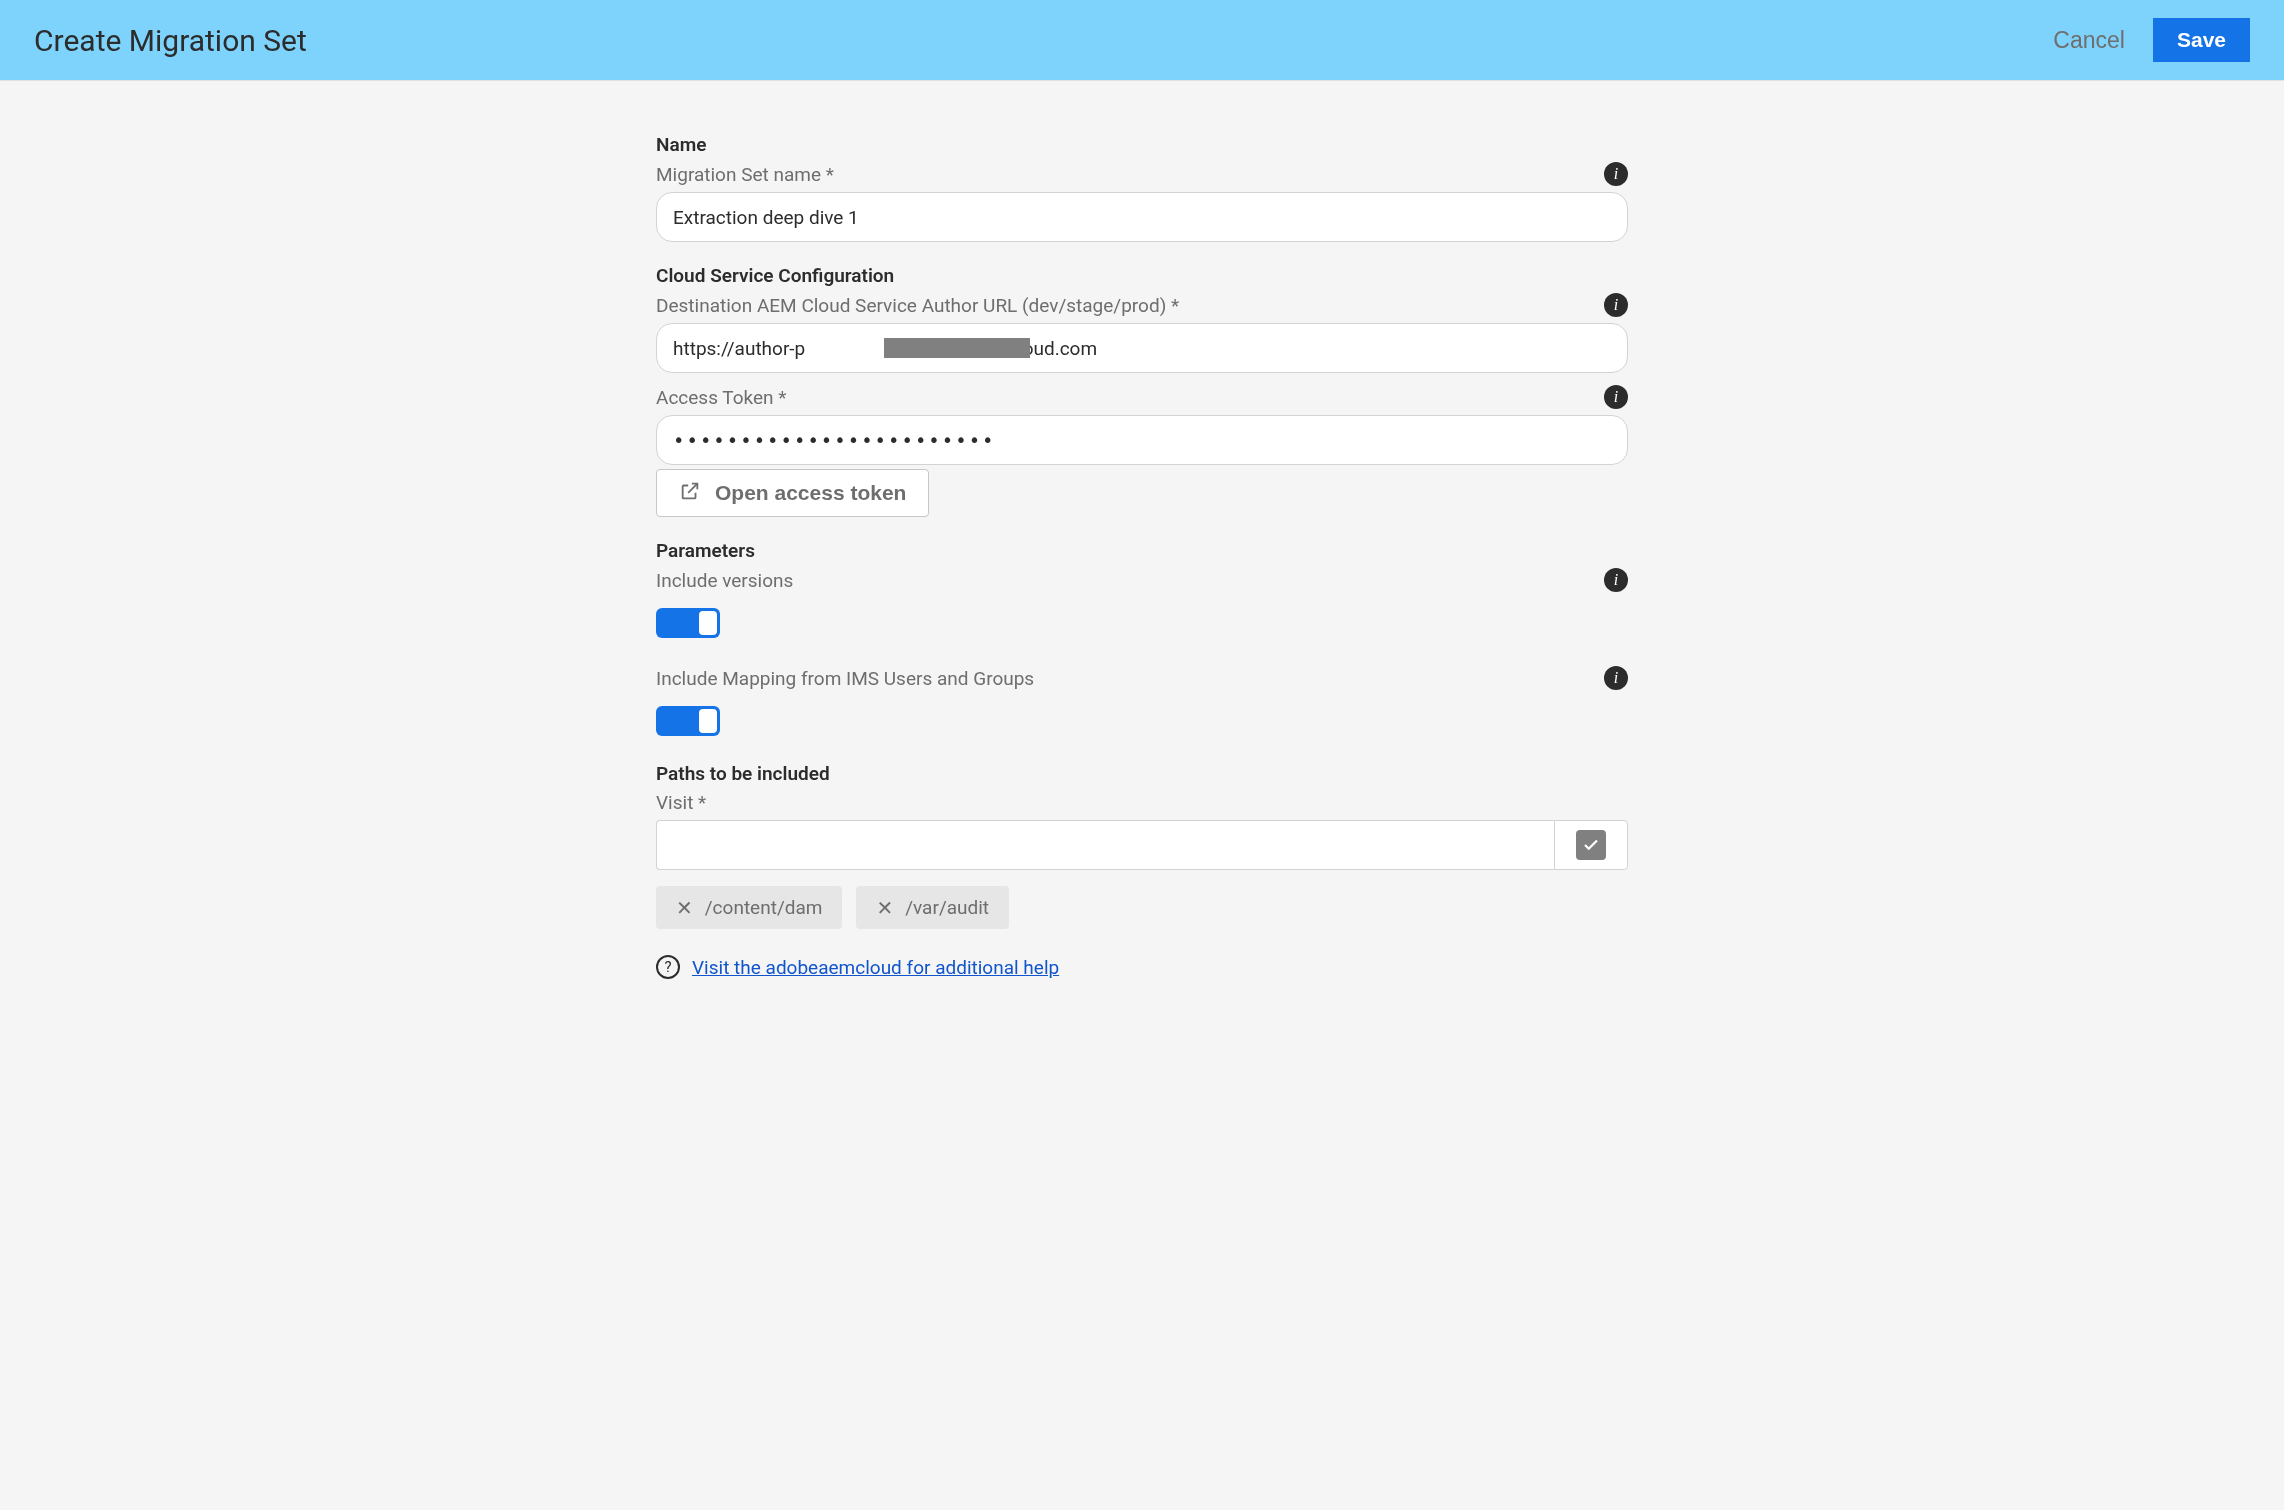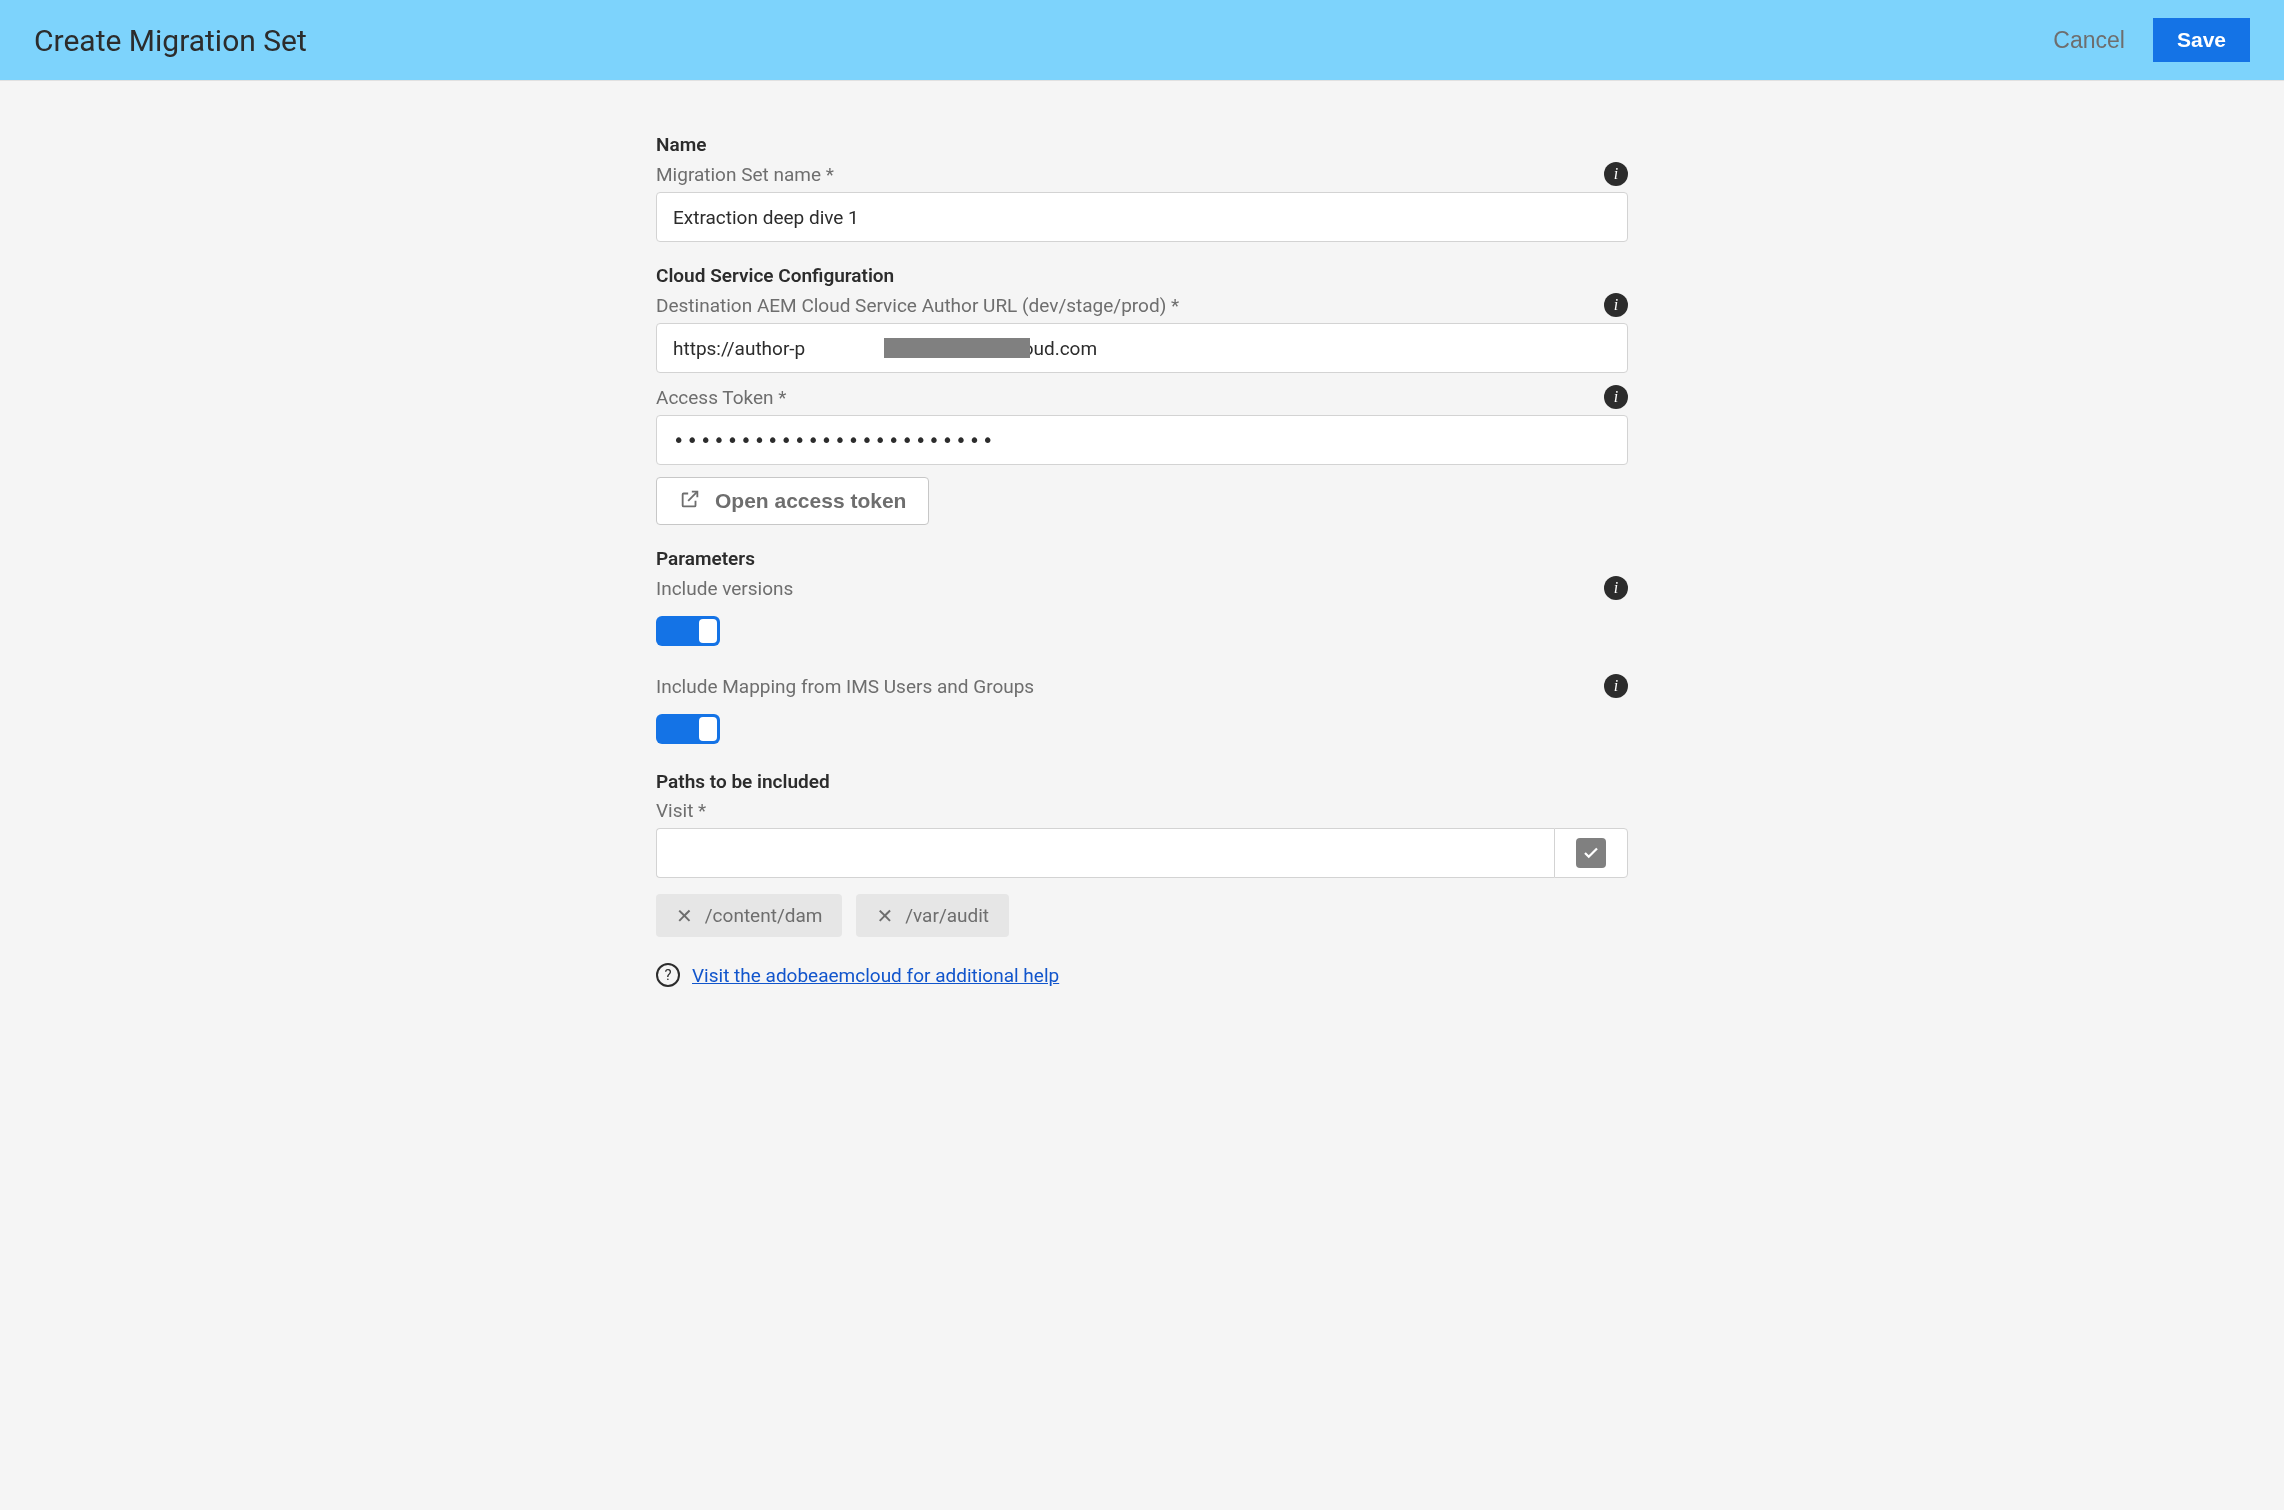--- a/index.html
+++ b/index.html
@@ -15,34 +15,34 @@
   .header h1 { font-size:30px; font-weight:400; margin:0; }
   .header-actions { display:flex; gap:22px; align-items:center; }
   .btn-cancel { background:none; border:none; color:#6e6e6e; font-size:23px; cursor:pointer; font-weight:500; }
   .btn-save { background:#1473e6; color:#fff; border:none; border-radius:0; font-size:21px; padding:10px 24px; cursor:pointer; font-weight:600; }
   .form-wrap { max-width:972px; margin:0 auto; padding:30px 0 40px 0; }
   .section-title { font-size:19px; font-weight:600; margin:22px 0 6px 0; color:#2c2c2c; }
   .field-row { display:flex; align-items:center; justify-content:space-between; margin-bottom:6px; }
   .field-label { color:#6e6e6e; font-size:19px; }
   .info-icon { width:24px; height:24px; border-radius:50%; background:#2c2c2c; color:#fff; display:flex; align-items:center; justify-content:center; font-family: Georgia, serif; font-style:italic; font-size:16px; flex-shrink:0; cursor:pointer; }
   .text-input {
-    width:100%; height:50px; border:1px solid #d3d3d3; border-radius:4px;
+    width:100%; height:50px; border:1px solid #d3d3d3; border-radius:16px;
     padding:0 16px; font-size:19px; background:#fff; color:#2c2c2c;
     font-family:inherit;
   }
   .url-field { position:relative; }
   .url-mask {
     position:absolute; top:50%; transform:translateY(-50%);
     left:228px; width:146px; height:20px; background:#808080;
   }
   .btn-outline {
     height:48px; border:1px solid #c7c7c7; border-radius:4px; background:#fff;
     display:inline-flex; align-items:center; gap:14px; padding:0 22px;
     color:#6e6e6e; font-size:21px; font-weight:600; cursor:pointer;
-    margin-top:12px;
+    margin-top:4px;
   }
   .btn-outline svg { width:22px; height:22px; stroke:#6e6e6e; }
   .switch {
     position:relative; width:64px; height:30px; background:#1473e6; border-radius:6px;
     display:inline-block; cursor:pointer; margin-top:10px;
   }
   .switch-knob {
     position:absolute; right:3px; top:3px; width:18px; height:24px;
     background:#fff; border-radius:4px;
   }

